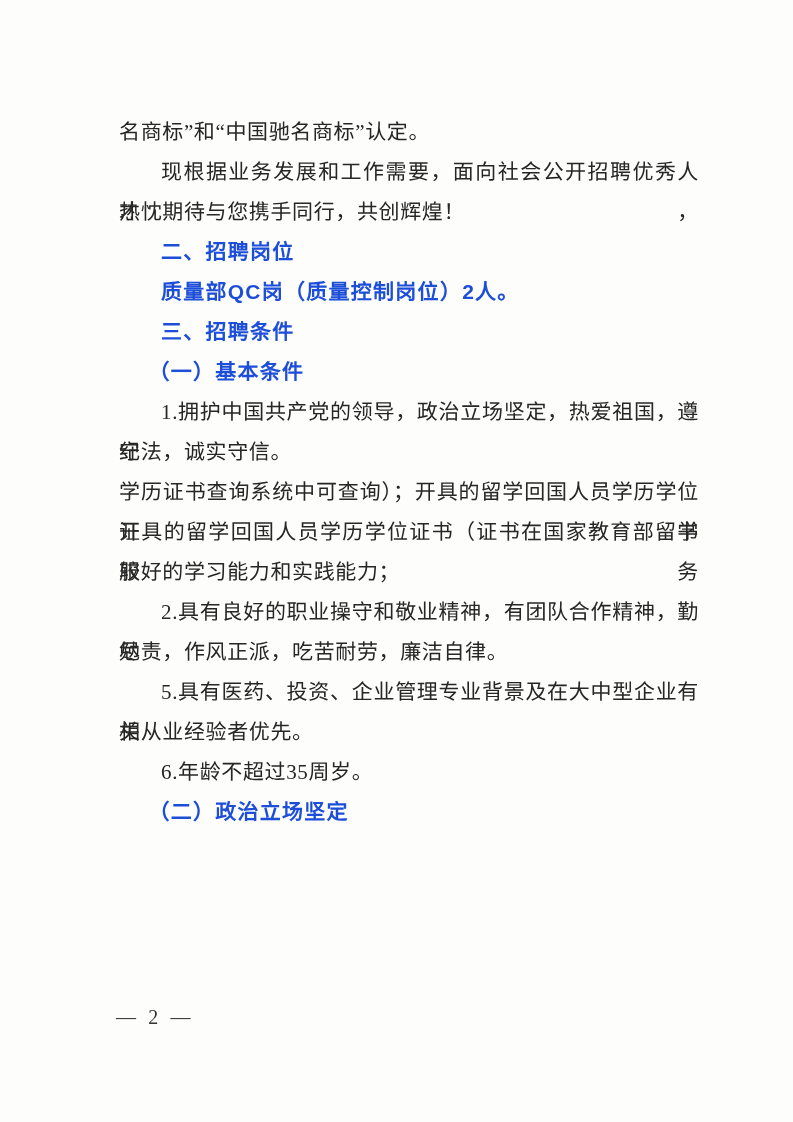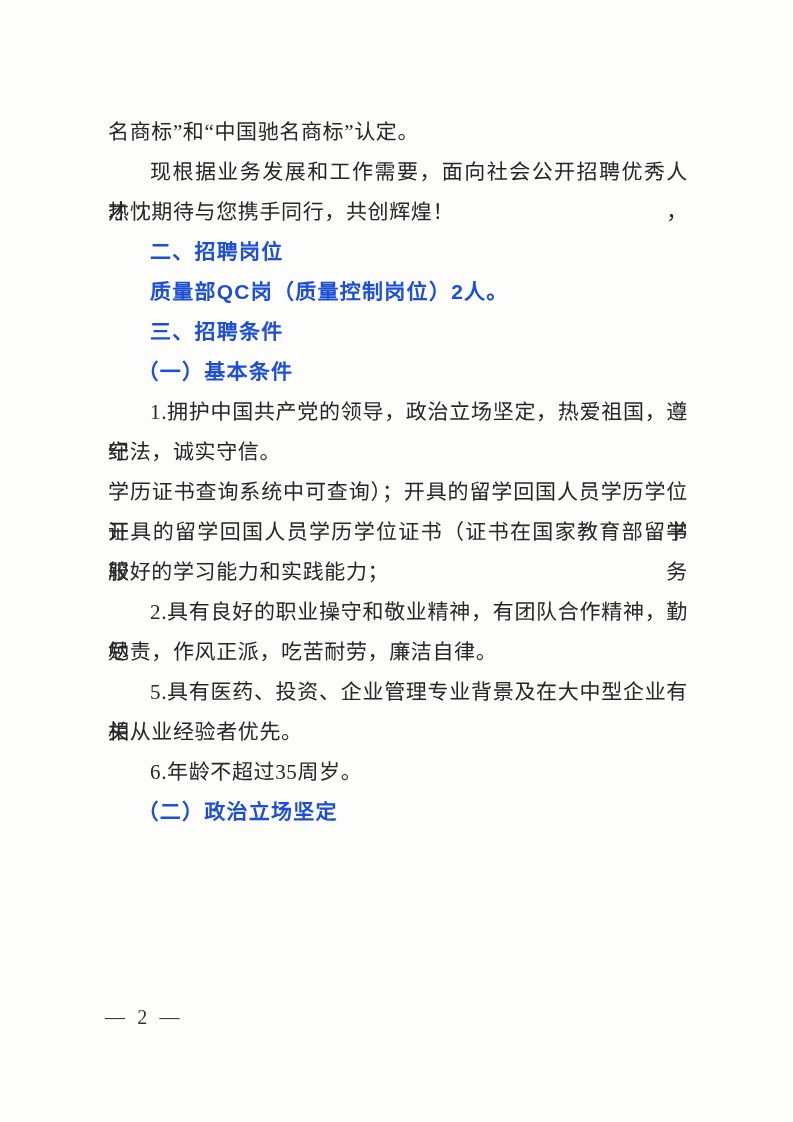--- a/index.html
+++ b/index.html
@@ -11,20 +11,21 @@
     height: 1122px;
     position: relative;
     background: #fdfdfc;
     overflow: hidden;
     font-family: "Liberation Serif", "DejaVu Serif", serif;
     color: #262626;
   }
   .page {
     position: absolute;
     inset: 0;
+    margin-left: 11px;
   }
   .doc-body {
     position: absolute;
     left: 108px;
     top: 112px;
     width: 580px;
   }
   .text-line {
     height: 40px;
     line-height: 40px;

